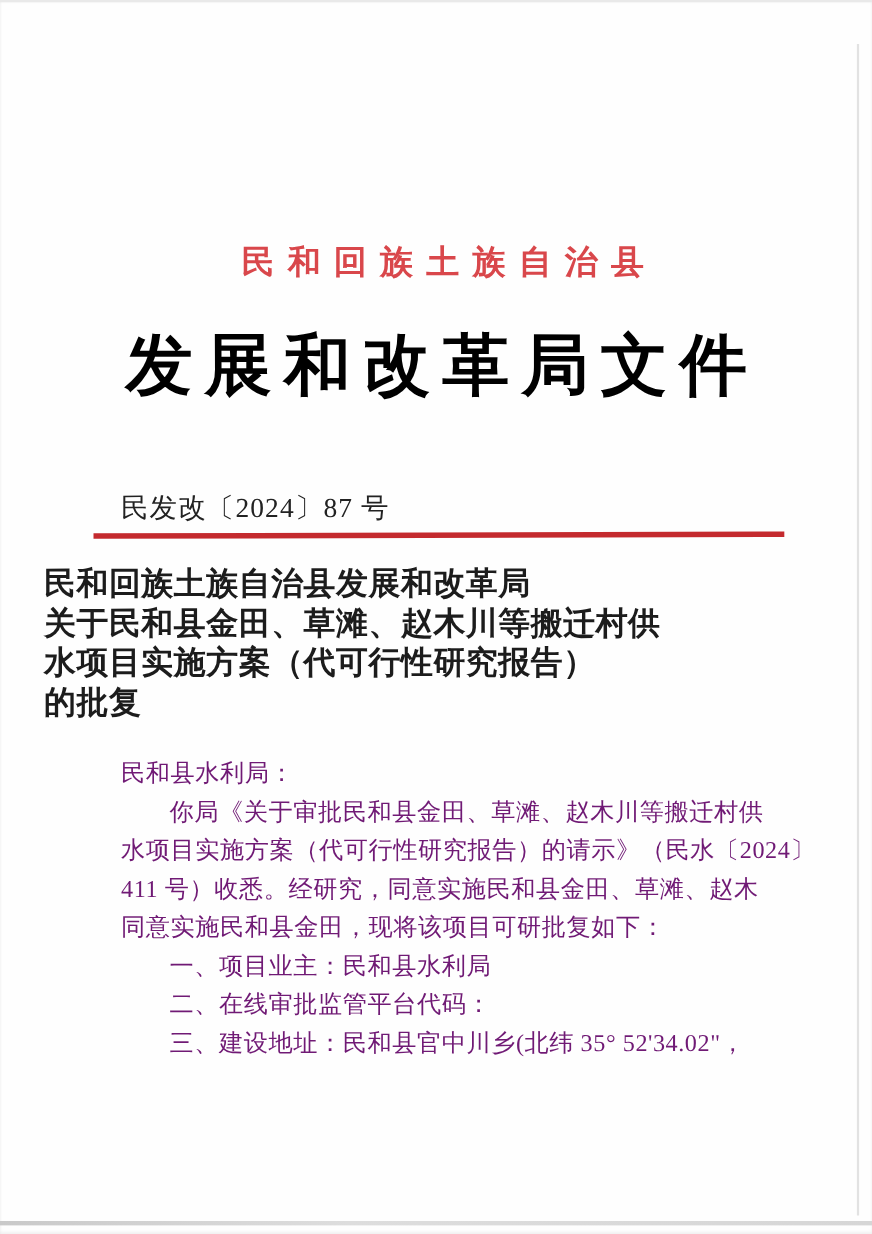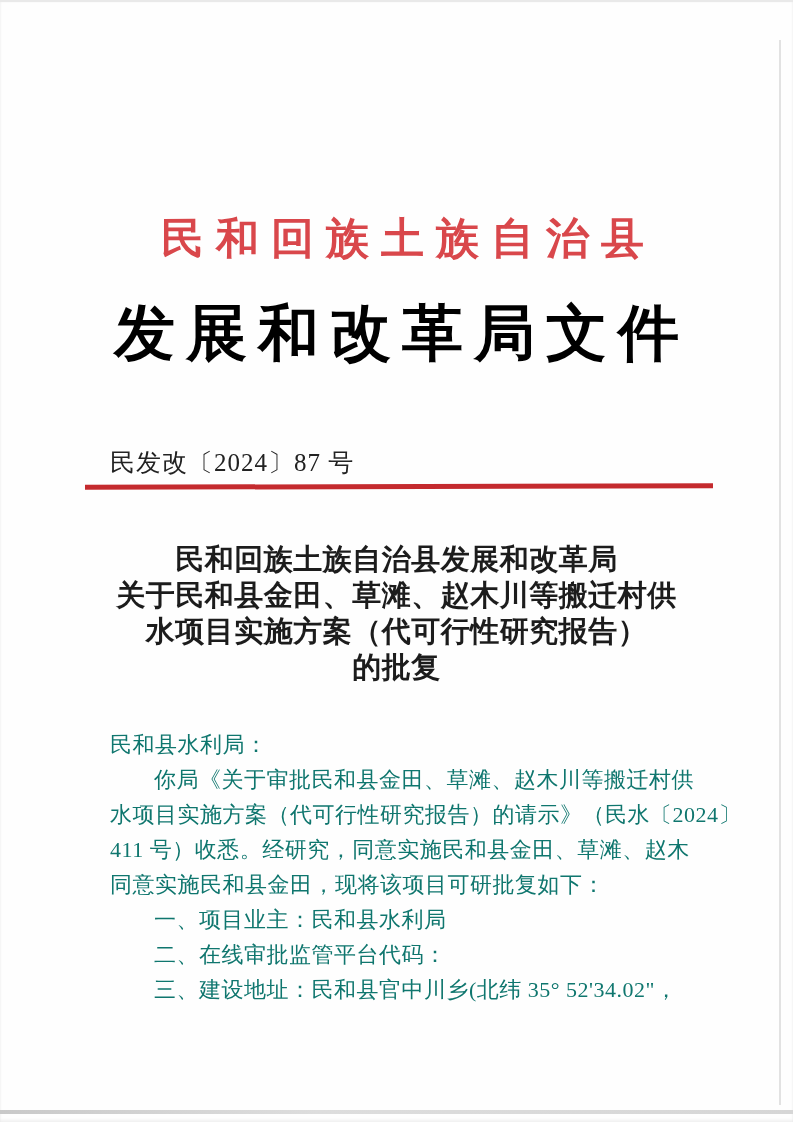--- a/index.html
+++ b/index.html
@@ -28,21 +28,21 @@
   }
   .scan-edge-bottom {
     position: absolute; left: 0; top: 1110px; width: 100%; height: 4px;
     background: linear-gradient(to right, #c9c9c9, #dddddd 40%, #d6d6d6);
   }
 
   
   .org-name {
     position: absolute; top: 213px; left: 0; width: 100%;
     text-align: center;
-    font-size: 43px; line-height: 52px;
+    font-size: 30px; line-height: 52px;
     letter-spacing: 12px; padding-left: 24px; box-sizing: border-box;
     font-weight: 600;
     color: #d9474b;
   }
   .doc-type {
     position: absolute; top: 292px; left: 0; width: 100%;
     text-align: center;
     font-size: 61px; line-height: 84px;
     letter-spacing: 11px; padding-left: 11px; box-sizing: border-box;
     font-weight: 700;
@@ -62,33 +62,32 @@
   
   .red-rule {
     position: absolute; top: 484px; left: 85px; width: 628px; height: 5px;
     background: #c42a2e;
     transform: rotate(-0.15deg);
   }
 
   
   .doc-title {
     position: absolute; top: 513px; left: 40px; width: 713px;
-    text-align: center;
+    text-align: left;
     font-size: 29px; line-height: 36px;
     font-weight: 700;
     color: #1c1c1c;
     letter-spacing: 0.5px;
-    margin-top: 28px;
   }
 
   
   .body-text {
-    position: absolute; top: 727px; left: 110px; width: 600px;
+    position: absolute; top: 685px; left: 110px; width: 600px;
     font-size: 22px; line-height: 35px;
-    color: #0f766e;
+    color: #701a75;
     letter-spacing: 0.5px;
   }
   .body-text .line { white-space: nowrap; }
   .body-text .ind { padding-left: 44px; }
 </style>
 </head>
 <body>
 
 <div class="page">
 

